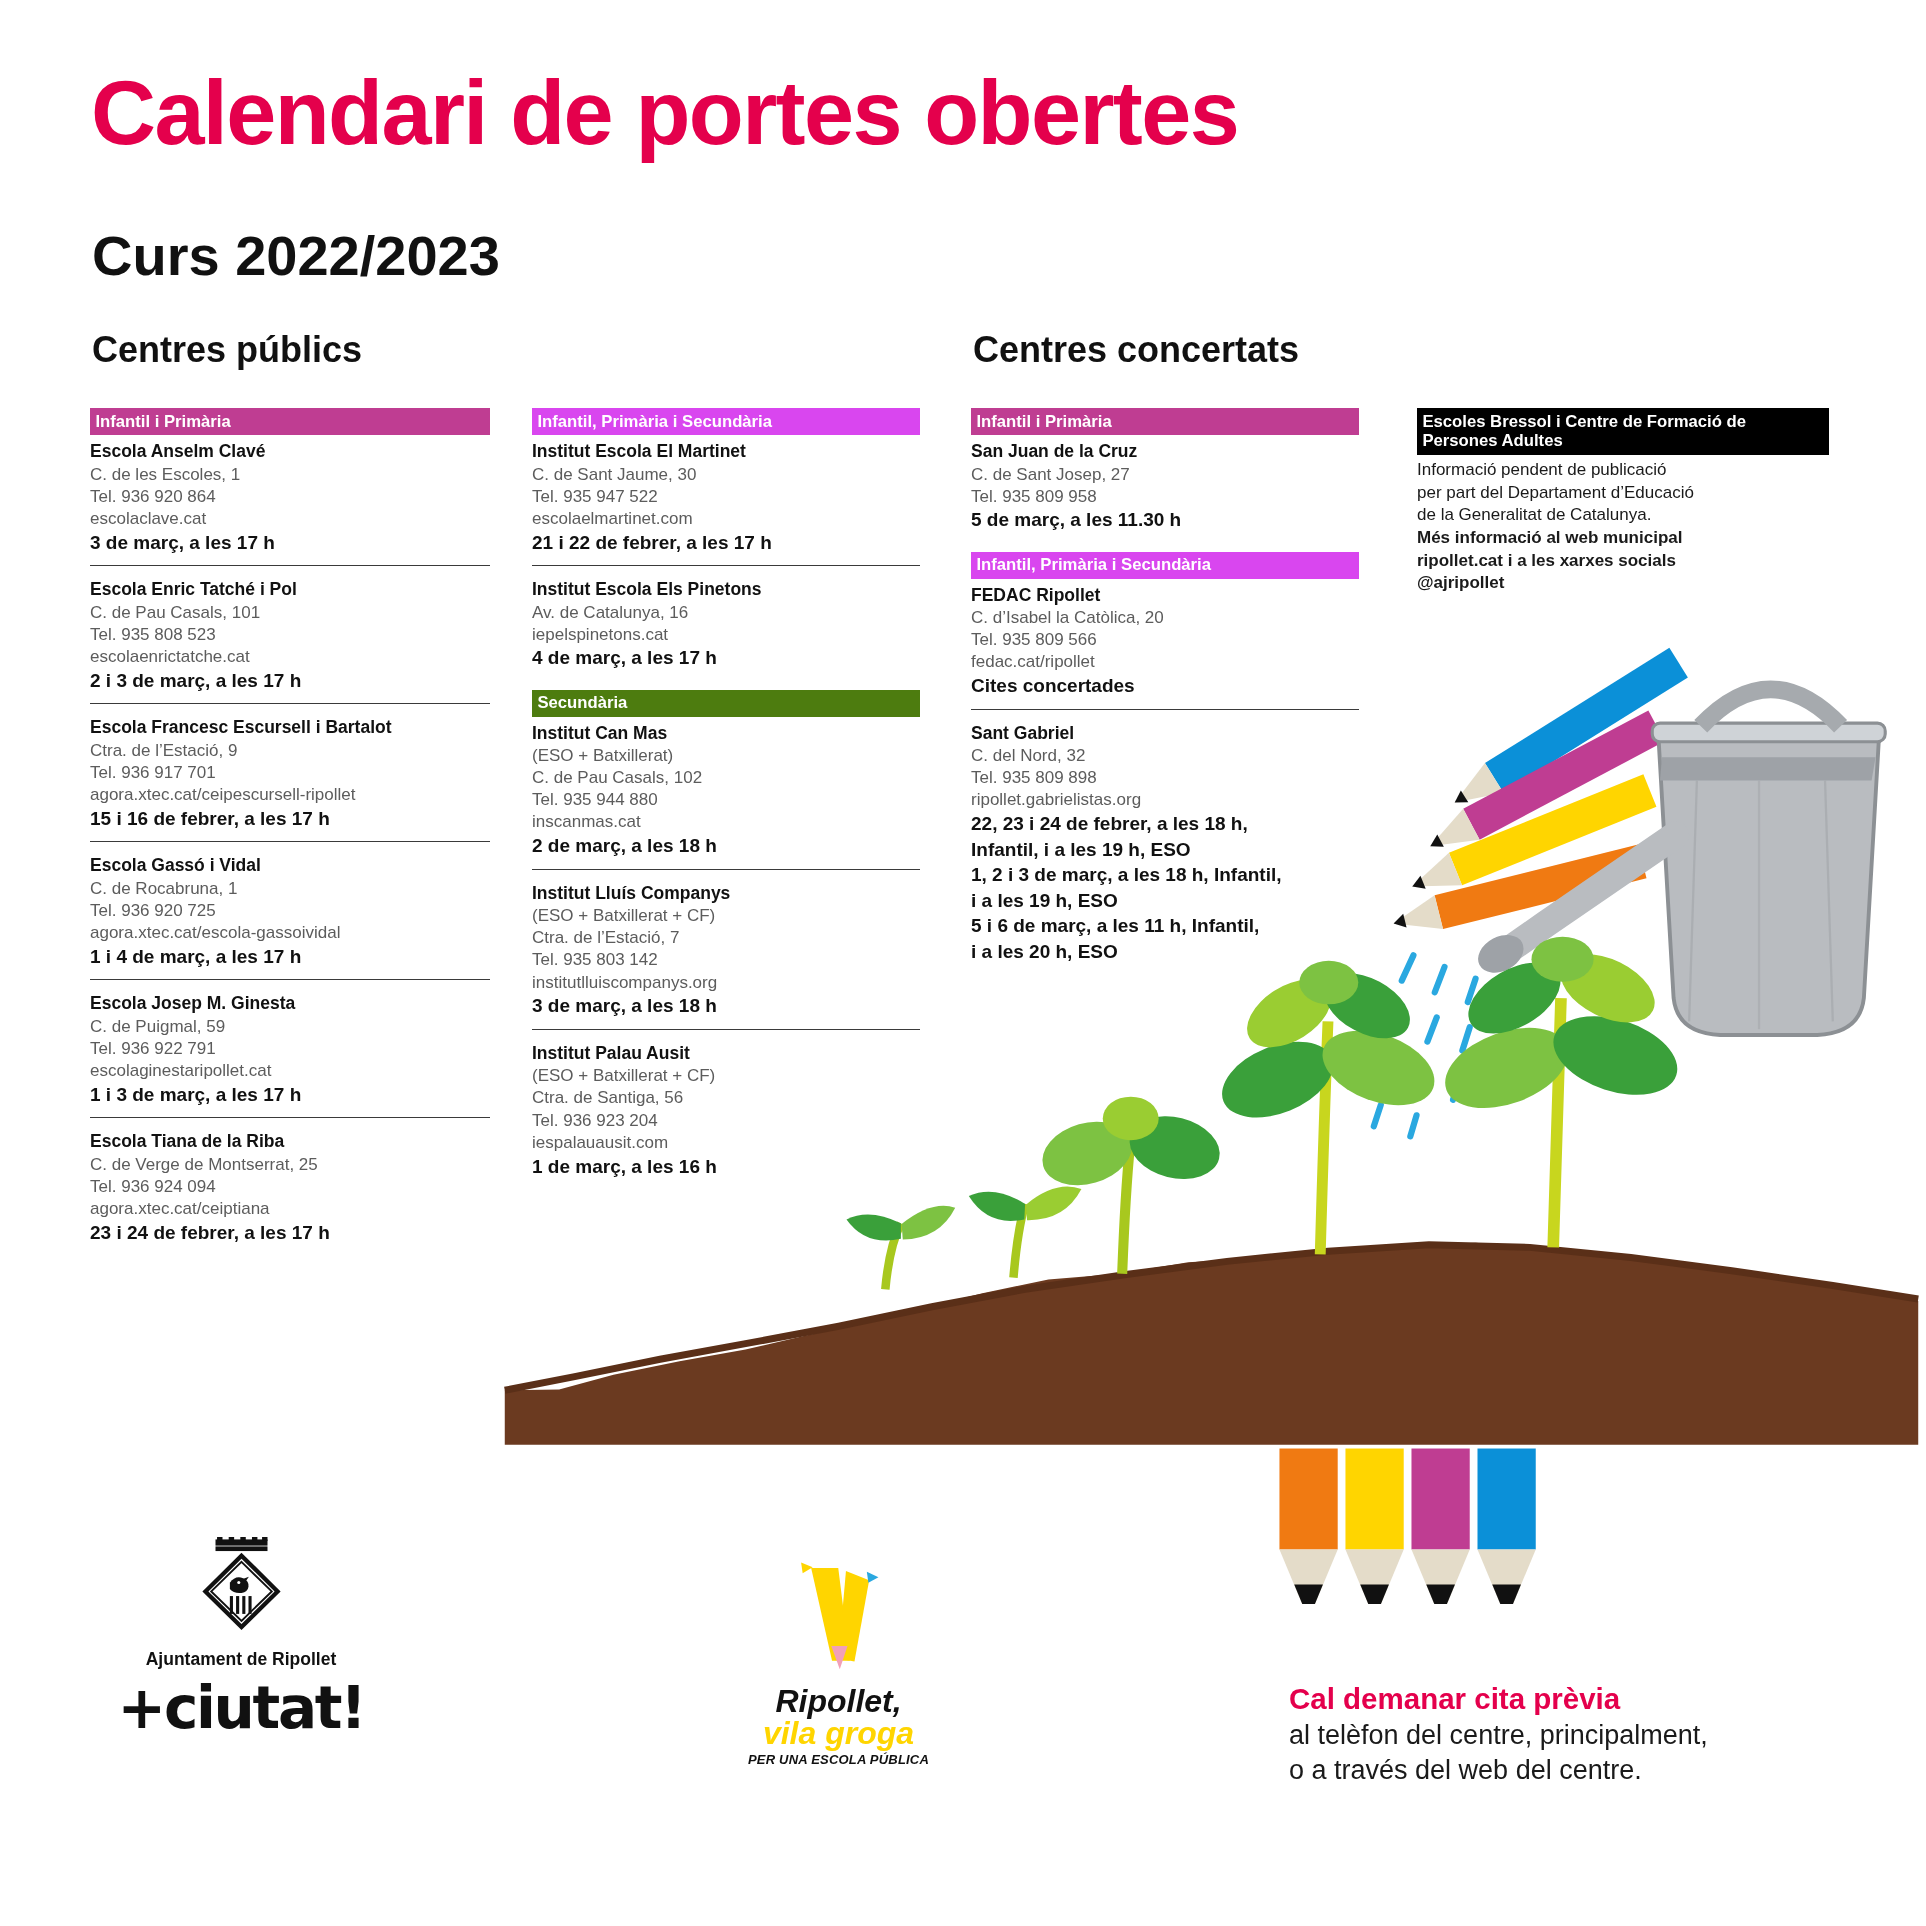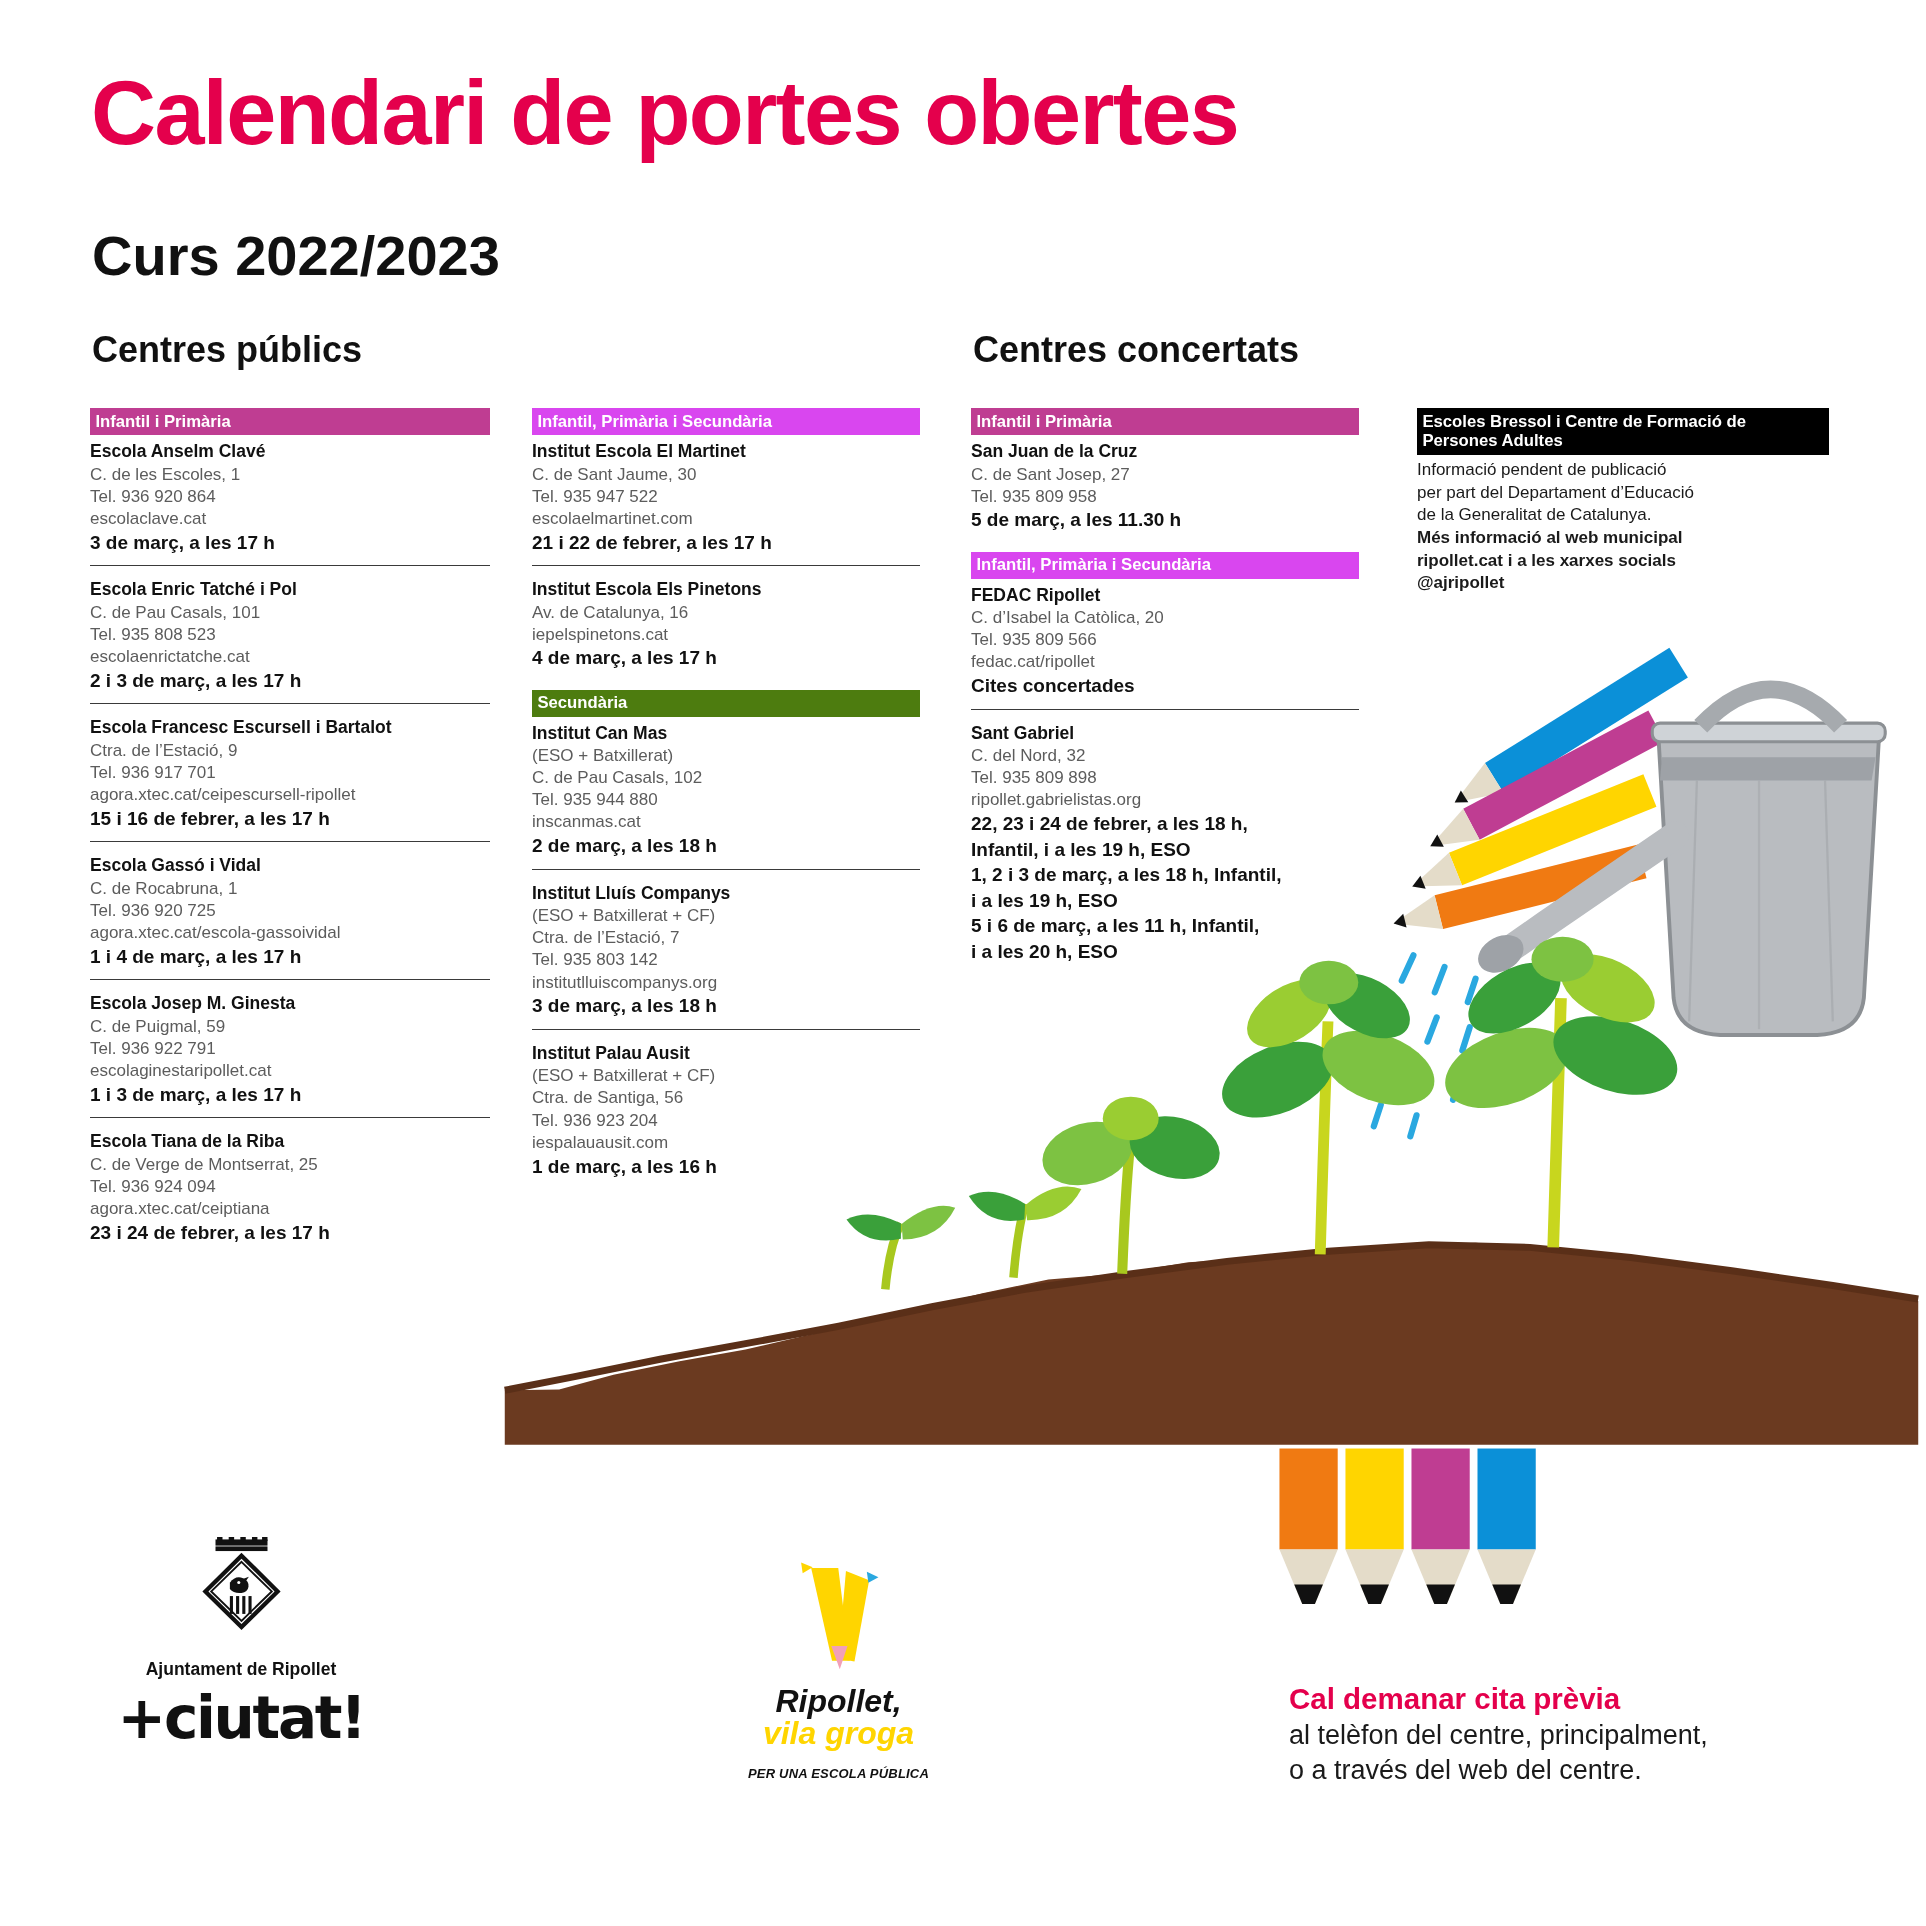--- a/index.html
+++ b/index.html
@@ -146,21 +146,21 @@
   .aj-shield {
     width: 97px;
     height: 101px;
     margin: 0 auto;
     position: relative;
   }
   .aj-caption {
     font-size: 17.5px;
     font-weight: bold;
     color: #111111;
-    margin-top: 21px;
+    margin-top: 11px;
     white-space: nowrap;
   }
   .aj-brand {
     font-size: 58px;
     font-weight: bold;
     color: #111111;
     letter-spacing: -2.3px;
     margin-top: 3.9px;
     font-family: "DejaVu Sans", sans-serif;
   }
@@ -184,21 +184,21 @@
     font-size: 32px;
     font-weight: bold;
     color: #ffd500;
     line-height: 1.05;
   }
   .vg-tag {
     font-size: 13px;
     font-weight: bold;
     color: #111111;
     letter-spacing: 0.2px;
-    margin-top: 15px;
+    margin-top: 1px;
   }
 
   .footer-note {
     position: absolute;
     left: 1289px;
     top: 1681px;
     width: 563px;
   }
   .footer-note .hl {
     font-size: 29.5px;

